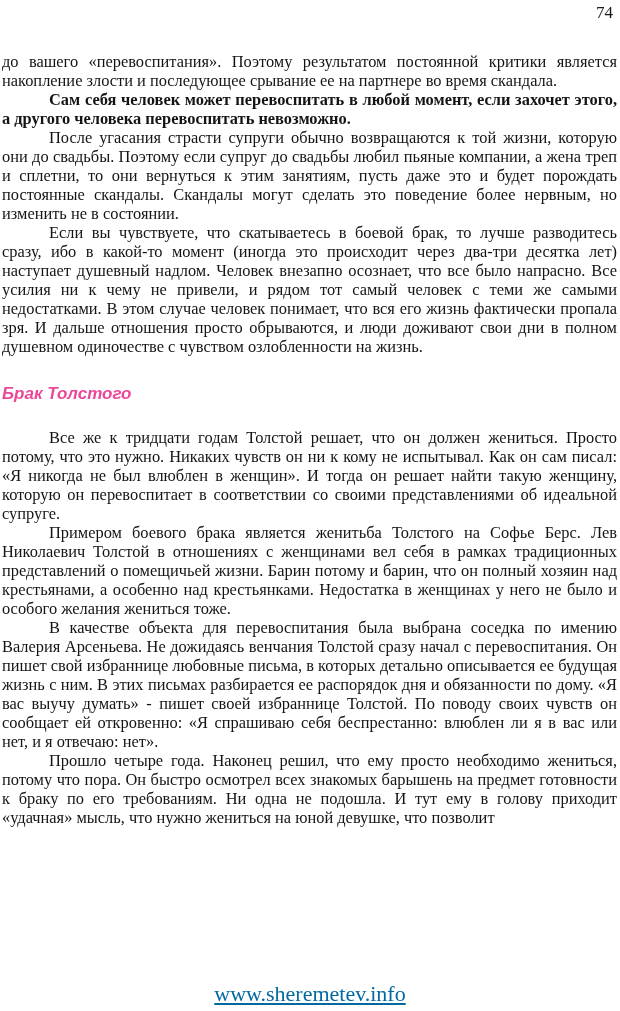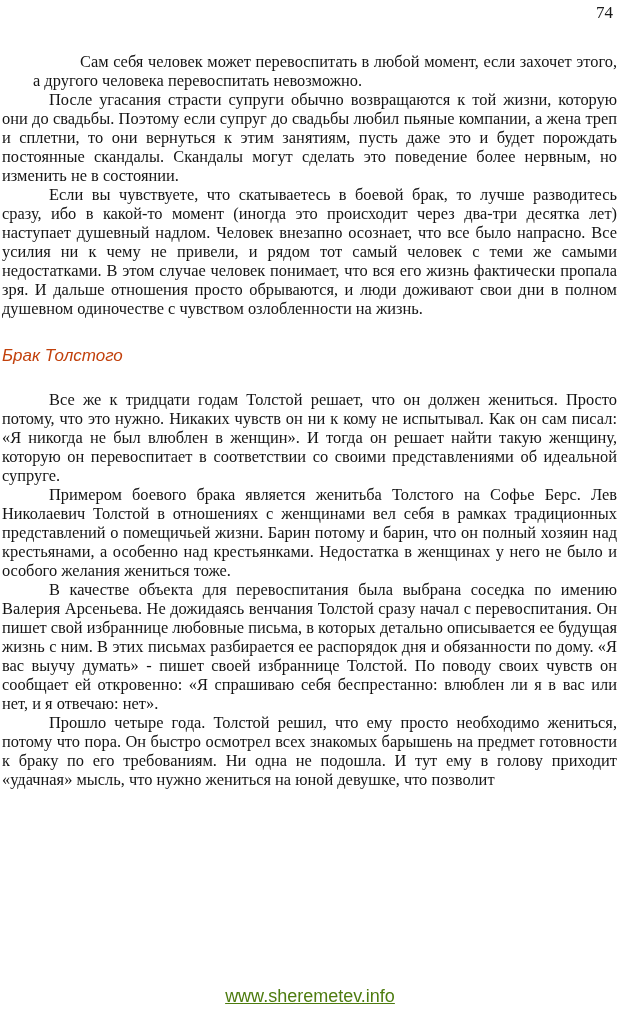--- a/index.html
+++ b/index.html
@@ -28,71 +28,72 @@
   }
   .para {
     margin: 0;
     font-size: 16.4px;
     line-height: 19px;
     text-align: justify;
     text-indent: 47px;
     color: #141414;
   }
   .para.no-indent { text-indent: 0; }
-  .para.bold { font-weight: normal; margin-left: 31px; }
+  .para.bold { font-weight: bold; }
   .section-heading {
     margin: 28px 0 24px 0;
     font-family: "Liberation Sans", sans-serif;
-    font-weight: normal;
+    font-weight: bold;
     font-style: italic;
     font-size: 17px;
-    color: #c2410c;
+    color: #ec4899;
     text-indent: 0;
   }
   .footer {
     position: absolute;
     left: 0;
     right: 0;
     bottom: 4px;
     text-align: center;
   }
   .footer a {
-    font-family: Liberation Sans, sans-serif;
-    font-size: 18px;
-    color: #4d7c0f;
+    font-family: Liberation Serif, serif;
+    font-size: 22px;
+    color: #0369a1;
     text-decoration: underline;
   }
 </style>
 </head>
 <body>
 
 <div class="page">
 
   <div class="page-number">74</div>
 
   <div class="content">
 
+    <p class="para no-indent">до вашего «перевоспитания». Поэтому результатом постоянной критики является накопление злости и последующее срывание ее на партнере во время скандала.</p>
 
 
     <p class="para bold">Сам себя человек может перевоспитать в любой момент, если захочет этого, а другого человека перевоспитать невозможно.</p>
 
     <p class="para">После угасания страсти супруги обычно возвращаются к той жизни, которую они до свадьбы. Поэтому если супруг до свадьбы любил пьяные компании, а жена треп и сплетни, то они вернуться к этим занятиям, пусть даже это и будет порождать постоянные скандалы. Скандалы могут сделать это поведение более нервным, но изменить не в состоянии.</p>
 
     <p class="para">Если вы чувствуете, что скатываетесь в боевой брак, то лучше разводитесь сразу, ибо в какой-то момент (иногда это происходит через два-три десятка лет) наступает душевный надлом. Человек внезапно осознает, что все было напрасно. Все усилия ни к чему не привели, и рядом тот самый человек с теми же самыми недостатками. В этом случае человек понимает, что вся его жизнь фактически пропала зря. И дальше отношения просто обрываются, и люди доживают свои дни в полном душевном одиночестве с чувством озлобленности на жизнь.</p>
 
     <h2 class="section-heading">Брак Толстого</h2>
 
     <p class="para">Все же к тридцати годам Толстой решает, что он должен жениться. Просто потому, что это нужно. Никаких чувств он ни к кому не испытывал. Как он сам писал: «Я никогда не был влюблен в женщин». И тогда он решает найти такую женщину, которую он перевоспитает в соответствии со своими представлениями об идеальной супруге.</p>
 
     <p class="para">Примером боевого брака является женитьба Толстого на Софье Берс. Лев Николаевич Толстой в отношениях с женщинами вел себя в рамках традиционных представлений о помещичьей жизни. Барин потому и барин, что он полный хозяин над крестьянами, а особенно над крестьянками. Недостатка в женщинах у него не было и особого желания жениться тоже.</p>
 
     <p class="para">В качестве объекта для перевоспитания была выбрана соседка по имению Валерия Арсеньева. Не дожидаясь венчания Толстой сразу начал с перевоспитания. Он пишет свой избраннице любовные письма, в которых детально описывается ее будущая жизнь с ним. В этих письмах разбирается ее распорядок дня и обязанности по дому. «Я вас выучу думать» - пишет своей избраннице Толстой. По поводу своих чувств он сообщает ей откровенно: «Я спрашиваю себя беспрестанно: влюблен ли я в вас или нет, и я отвечаю: нет».</p>
 
 
-    <p class="para">Прошло четыре года. Толстой решил, что ему просто необходимо жениться, потому что пора. Он быстро осмотрел всех знакомых барышень на предмет готовности к браку по его требованиям. Ни одна не подошла. И тут ему в голову приходит «удачная» мысль, что нужно жениться на юной девушке, что позволит</p>
+    <p class="para">Прошло четыре года. Наконец решил, что ему просто необходимо жениться, потому что пора. Он быстро осмотрел всех знакомых барышень на предмет готовности к браку по его требованиям. Ни одна не подошла. И тут ему в голову приходит «удачная» мысль, что нужно жениться на юной девушке, что позволит</p>
 
   </div>
 
   <div class="footer">
     <a href="#">www.sheremetev.info</a>
   </div>
 
 </div>
 
 </body></html>

